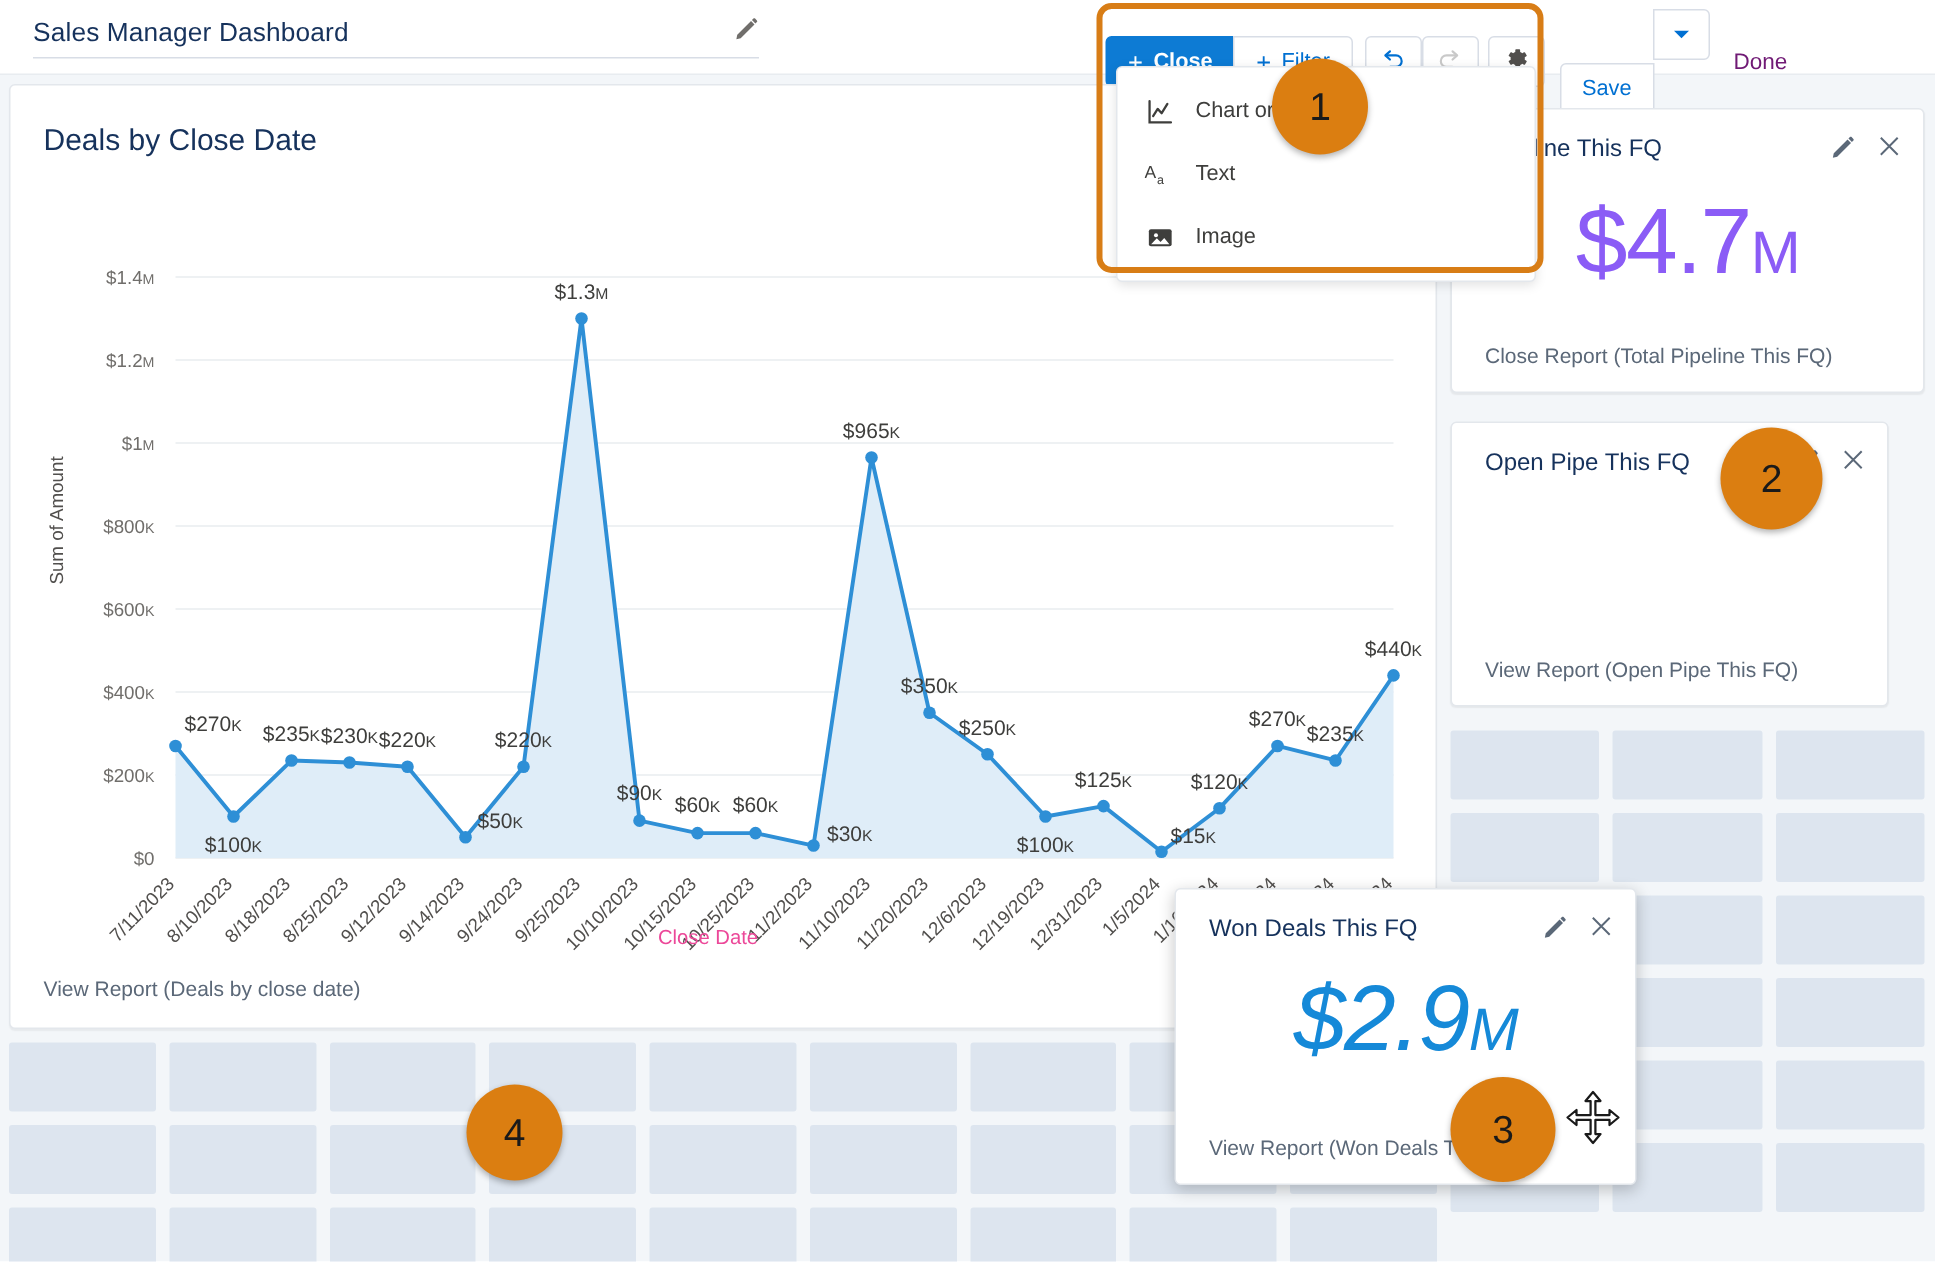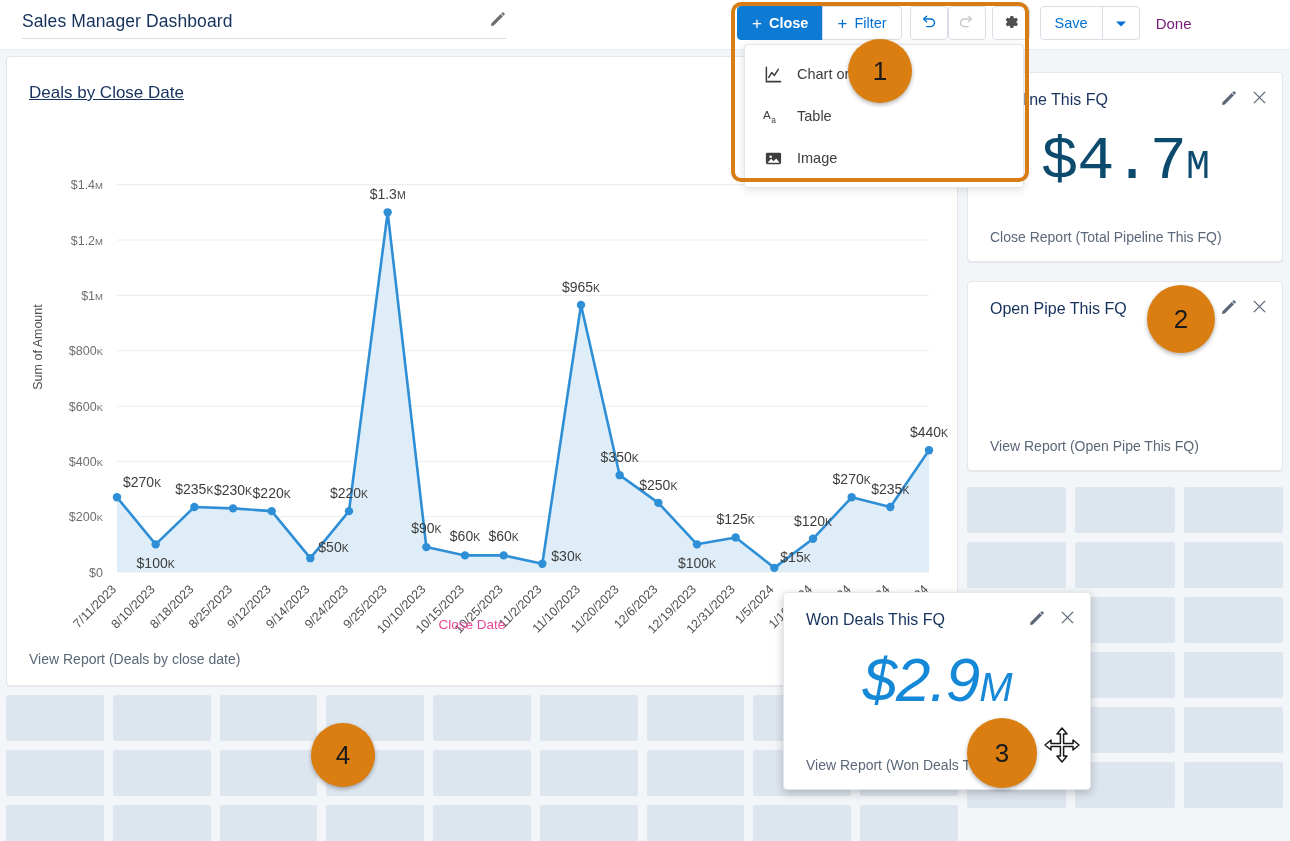--- a/index.html
+++ b/index.html
@@ -33,21 +33,21 @@
     font-size: 14.5px; display: flex; align-items: center; justify-content: center;
     gap: 7px; padding: 0 14px; cursor: pointer; border-radius: 4px;
     white-space: nowrap;
   }
   .btn.primary { background: #0d7bd4; border-color: #0d7bd4; color: #fff; font-weight: 600; }
   .btn.icon-only { width: 38px; padding: 0; }
   .btn.disabled { color: #c9c9c9; }
   .plus { font-size: 17px; line-height: 1; font-weight: 400; }
   .grp { display: flex; }
   .grp .btn { border-radius: 0; margin-left: -1px; }
-  .grp .btn:first-child { border-radius: 4px 0 0 4px; margin-left: 0; }
+  .grp .btn:first-child { border-radius: 4px 0 0 4px; margin-left: 0; margin-top: 36px; }
   .grp .btn:last-child { border-radius: 0 4px 4px 0; }
   .btn-widget { border-radius: 4px 0 0 4px; }
   .btn-filter { border-radius: 0 4px 4px 0; margin-left: -1px; }
   .done-link { color: #701a75; font-size: 15px; margin-left: 16px; cursor: pointer; }
 
   
   .dropdown {
     position: absolute; left: 744px; top: 44px; width: 280px;
     background: #fff; border: 1px solid #e3e7ec;
     box-shadow: 0 2px 8px rgba(0,0,0,.12); border-radius: 4px;
@@ -69,21 +69,21 @@
     color: #1a1a1a; display: flex; align-items: center; justify-content: center;
     font-size: 26px; z-index: 70; box-shadow: 0 2px 4px rgba(0,0,0,.3);
   }
 
   
   .chart-card {
     position: absolute; left: 6px; top: 56px; width: 952px; height: 630px;
     background: #fff; border: 1px solid #e3e7ec; border-radius: 4px;
     box-shadow: 0 1px 1px rgba(0,0,0,.05);
   }
-  .card-title { position: absolute; left: 22px; top: 26px; font-size: 17px; color: #16325c; text-decoration: underline; }
+  .card-title { position: absolute; left: 22px; top: 26px; font-size: 20px; color: #16325c; }
   .view-report {
     position: absolute; left: 22px; bottom: 18px; font-size: 14px; color: #5b6878; cursor: pointer;
   }
   .chart-area { position: absolute; left: 0; top: 60px; width: 952px; height: 545px; }
   .ylabel {
     position: absolute; left: 24px; top: 290px; font-size: 12.5px; color: #514f4d;
     transform: rotate(-90deg) translate(-50%,0); transform-origin: left top; white-space: nowrap;
   }
   .xlabel { position: absolute; left: 0; top: 560px; width: 930px; text-align: center;
     font-size: 13.5px; color: #ec4899; }
@@ -188,21 +188,21 @@
       </span>
       <span>Chart or Table</span>
     </div>
     <div class="dd-item">
       <span class="dd-ico">
         <svg width="22" height="20" viewBox="0 0 24 20">
             <text x="0" y="13" font-family="Liberation Sans, sans-serif" font-size="14" fill="#3e3e3c">A</text>
             <text x="10" y="18" font-family="Liberation Sans, sans-serif" font-size="10" fill="#3e3e3c">a</text>
           </svg>
       </span>
-      <span>Table</span>
+      <span>Text</span>
     </div>
     <div class="dd-item">
       <span class="dd-ico">
         <svg width="19" height="19" viewBox="0 0 20 20">
             <rect x="2" y="4" width="16" height="12" rx="1.5" fill="#3e3e3c"></rect>
             <circle cx="7" cy="8.2" r="1.4" fill="#fff"></circle>
             <path d="M3.6 14.5l4-4.2 2.6 2.6 2.6-2.8 3.6 4.4z" fill="#fff"></path>
           </svg>
       </span>
       <span>Image</span>
@@ -316,27 +316,27 @@
         <svg viewBox="0 0 16 16" width="16" height="16">
             <path d="M1.5 12.2l-.6 2.9 2.9-.6L13 5.3 10.7 3 1.5 12.2zM14.6 3.7c.3-.3.3-.8 0-1.1l-1.2-1.2c-.3-.3-.8-.3-1.1 0l-1 1L13.6 4.7l1-1z" fill="#5b6878"></path>
           </svg>
       </span>
       <span class="act">
         <svg viewBox="0 0 16 16" width="15" height="15">
             <path d="M2 2l12 12M14 2L2 14" stroke="#5b6878" stroke-width="1.4" fill="none"></path>
           </svg>
       </span>
     </div>
-    <div class="kpi-value" style="top:58px; color:#0c4a6e;font-family:Liberation Mono, monospace;">
+    <div class="kpi-value" style="top:58px; color:#8b5cf6;">
       <span>$4.7</span><span class="unit">M</span>
     </div>
     <div class="kpi-link">Close Report (Total Pipeline This FQ)</div>
   </div>
 
-  <div class="kpi" style="left:967px; top:281px; width:316px; height:190px;">
+  <div class="kpi" style="left:967px; top:281px; width:292px; height:190px;">
     <div class="kpi-title">Open Pipe This FQ</div>
     <div class="kpi-actions">
       <span class="act">
         <svg viewBox="0 0 16 16" width="16" height="16">
             <path d="M1.5 12.2l-.6 2.9 2.9-.6L13 5.3 10.7 3 1.5 12.2zM14.6 3.7c.3-.3.3-.8 0-1.1l-1.2-1.2c-.3-.3-.8-.3-1.1 0l-1 1L13.6 4.7l1-1z" fill="#5b6878"></path>
           </svg>
       </span>
       <span class="act">
         <svg viewBox="0 0 16 16" width="15" height="15">
             <path d="M2 2l12 12M14 2L2 14" stroke="#5b6878" stroke-width="1.4" fill="none"></path>

